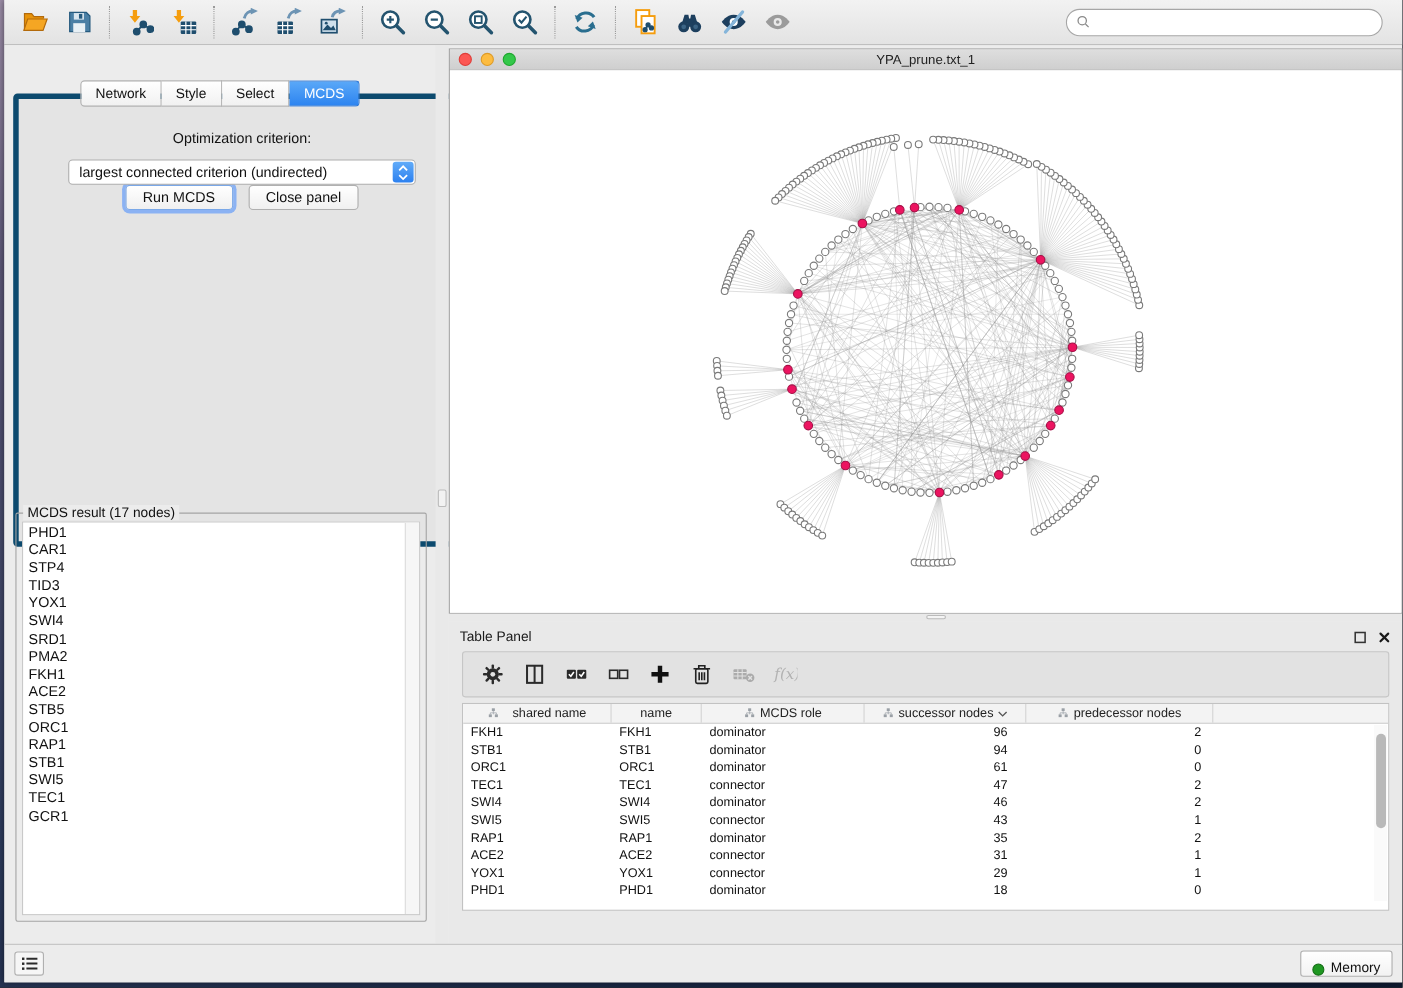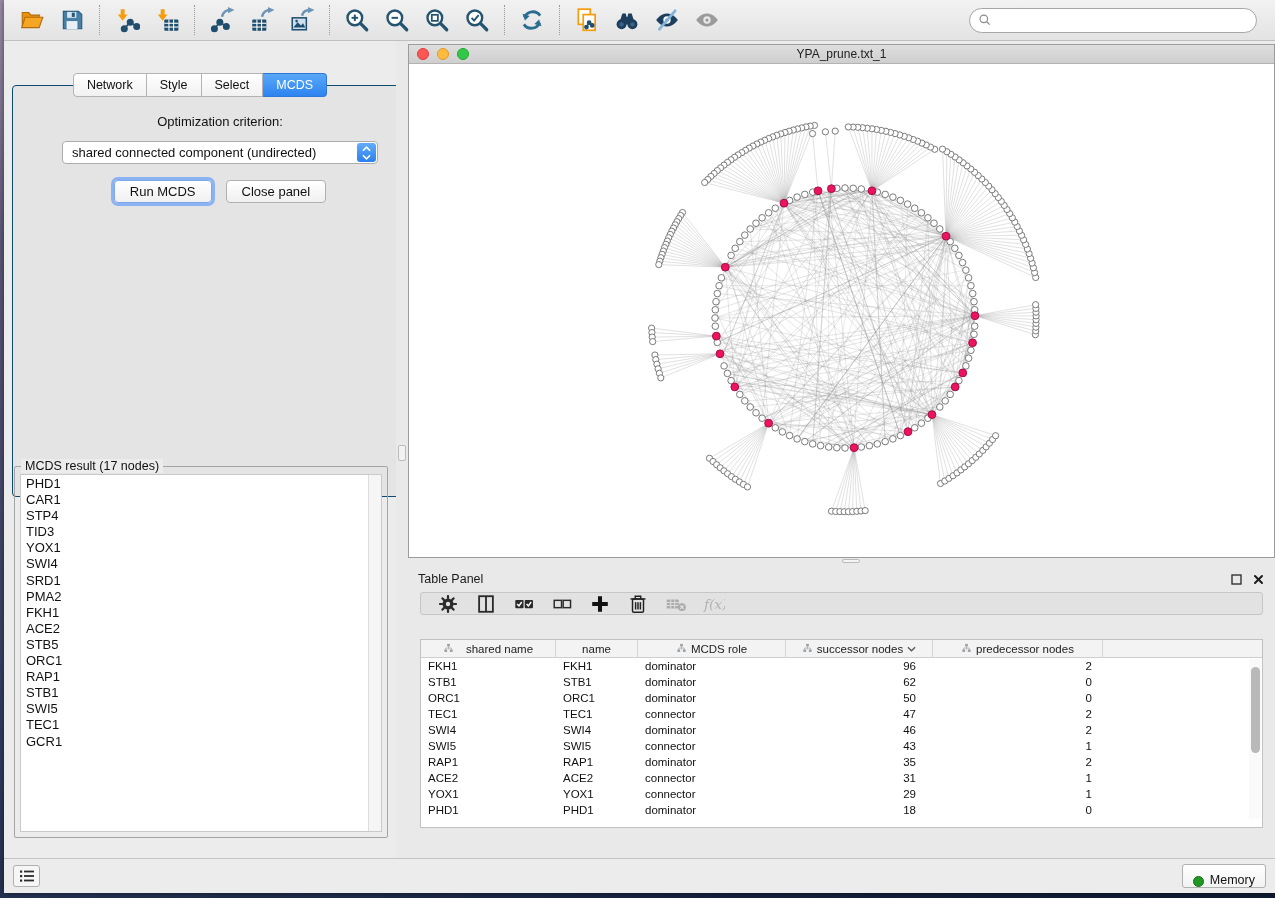--- a/index.html
+++ b/index.html
@@ -26,28 +26,28 @@
   .panel-hdr .spacer{flex:1;}
   .mini-ic{width:13px;height:13px;margin-left:9px;display:inline-flex;}
   .ctrl-tabs{position:absolute;left:0;top:32px;width:100%;display:flex;justify-content:center;z-index:3;}
   .seg{display:inline-flex;}
   .seg button{font-family:inherit;font-size:12.5px;padding:4px 13px;border:1px solid #b3b3b3;border-left-width:0;
     background:linear-gradient(#ffffff,#f1f1f1);color:#111;}
   .seg button:first-child{border-left-width:1px;border-radius:4px 0 0 4px;}
   .seg button:last-child{border-radius:0 4px 4px 0;}
   .seg button.active{background:linear-gradient(#5aa8f8,#2d84f0);border-color:#2d78d8;color:#fff;}
   .ctrl-content{position:absolute;left:8px;top:44px;width:416px;height:412px;background:#e4e4e4;
-    border:1px solid #0c4a6e;border-radius:4px;}
+    border:5px solid #0c4a6e;border-radius:4px;}
   .opt-label{margin-top:28px;text-align:center;font-size:13px;color:#111;}
   .opt-select{position:relative;margin:12px auto 0 auto;width:316px;height:23px;background:#fff;border:1px solid #adadad;
     border-radius:4px;display:flex;align-items:center;font-size:13px;padding-left:9px;color:#111;}
   .opt-select .stepper{position:absolute;right:1px;top:1px;bottom:1px;width:19px;border-radius:3px;
     background:linear-gradient(#62acf9,#2c80ef);display:flex;flex-direction:column;align-items:center;justify-content:center;gap:2px;}
   .opt-select .stepper svg{width:9px;height:6px;}
-  .btn-row{margin-top:16px;display:flex;justify-content:center;gap:14px;}
+  .btn-row{display:flex;justify-content:center;gap:14px;}
   .mac-btn{font-family:inherit;font-size:13px;padding:3px 15px;border:1px solid #b0b0b0;border-radius:4px;
     background:linear-gradient(#ffffff,#f0f0f0);color:#111;}
   .mac-btn.focused{box-shadow:0 0 0 3px rgba(90,150,250,.65);border-color:#7aa8e8;}
   .result-group{position:absolute;left:10px;top:425px;width:374px;height:372px;border:1px solid #a4a4a4;border-radius:2px;}
   .result-legend{position:absolute;top:-8px;left:6px;background:#ececec;padding:0 4px;font-size:12.5px;color:#111;}
   .result-list{position:absolute;left:5px;top:7px;right:5px;bottom:5px;background:#fff;border:1px solid #c9c9c9;overflow:hidden;}
   .result-scroll{position:absolute;top:0;right:0;bottom:0;width:13px;background:#f6f6f6;border-left:1px solid #ddd;}
   .result-items{padding:1px 0 0 5px;font-size:13px;line-height:16.1px;color:#111;}
 
   
@@ -59,21 +59,21 @@
   
   .net-panel{position:absolute;left:404px;top:44px;width:867px;height:514px;border:1px solid #9c9c9c;background:#fff;}
   .net-title{height:19px;background:linear-gradient(#dedede,#cfcfcf);border-bottom:1px solid #b3b3b3;position:relative;
     display:flex;align-items:center;justify-content:center;font-size:12px;color:#222;}
   .lights{position:absolute;left:8px;top:3px;display:flex;gap:8px;}
   .light{width:12px;height:12px;border-radius:50%;}
   .net-canvas{position:relative;width:100%;height:493px;background:#fff;overflow:hidden;}
 
   
   .table-panel{position:absolute;left:404px;top:565px;width:867px;height:293px;background:#e9e9e9;}
-  .tp-toolbar{position:absolute;left:12px;top:27px;width:843px;height:23px;background:#e2e2e2;border:1px solid #c6c6c6;
+  .tp-toolbar{position:absolute;left:12px;top:27px;width:843px;height:42px;background:#e2e2e2;border:1px solid #c6c6c6;
     border-radius:3px;display:flex;align-items:center;padding:0 10px;gap:4px;}
   .tp-btn{width:34px;height:32px;display:flex;align-items:center;justify-content:center;background:transparent;border:0;padding:0;}
   .tp-btn svg{width:22px;height:22px;}
   .tbl-wrap{position:absolute;left:12px;top:74px;width:843px;height:189px;background:#fff;border:1px solid #c2c2c2;overflow:hidden;}
   .tbl-head{display:flex;height:18px;background:#f3f3f3;border-bottom:1px solid #cfcfcf;}
   .th{display:flex;align-items:center;justify-content:center;gap:4px;font-size:11.5px;color:#222;
     border-right:1px solid #d4d4d4;height:100%;}
   .th svg.tree{width:11px;height:11px;}
   .th svg.sort{width:9px;height:6px;}
   .tr{display:flex;height:16px;font-size:11.5px;color:#111;}
@@ -276,21 +276,21 @@
           <div class="seg" id="ctrl-tabs">
             <button>Network</button>
             <button>Style</button>
             <button>Select</button>
             <button class="active">MCDS</button>
           </div>
         </div>
       <div class="ctrl-content">
         <div class="opt-label">Optimization criterion:</div>
         <div class="opt-select">
-          <span>shared connected component (undirected)</span>
+          <span>largest connected criterion (undirected)</span>
           <span class="stepper">
             <svg viewBox="0 0 10 6">
                 <polyline points="1,5 5,1 9,5" fill="none" stroke="#fff" stroke-width="1.8"></polyline>
               </svg>
             <svg viewBox="0 0 10 6">
                 <polyline points="1,1 5,5 9,1" fill="none" stroke="#fff" stroke-width="1.8"></polyline>
               </svg>
           </span>
         </div>
         <div class="btn-row">
@@ -1229,28 +1229,28 @@
               <div class="td" style="width: 135px;">FKH1</div>
               <div class="td" style="width: 82px;">FKH1</div>
               <div class="td" style="width: 148px;">dominator</div>
               <div class="td num" style="width: 147px;">96</div>
               <div class="td num2" style="width: 170px;">2</div>
             </div>
             <div class="tr">
               <div class="td" style="width: 135px;">STB1</div>
               <div class="td" style="width: 82px;">STB1</div>
               <div class="td" style="width: 148px;">dominator</div>
-              <div class="td num" style="width: 147px;">62</div>
+              <div class="td num" style="width: 147px;">94</div>
               <div class="td num2" style="width: 170px;">0</div>
             </div>
             <div class="tr">
               <div class="td" style="width: 135px;">ORC1</div>
               <div class="td" style="width: 82px;">ORC1</div>
               <div class="td" style="width: 148px;">dominator</div>
-              <div class="td num" style="width: 147px;">50</div>
+              <div class="td num" style="width: 147px;">61</div>
               <div class="td num2" style="width: 170px;">0</div>
             </div>
             <div class="tr">
               <div class="td" style="width: 135px;">TEC1</div>
               <div class="td" style="width: 82px;">TEC1</div>
               <div class="td" style="width: 148px;">connector</div>
               <div class="td num" style="width: 147px;">47</div>
               <div class="td num2" style="width: 170px;">2</div>
             </div>
             <div class="tr">

